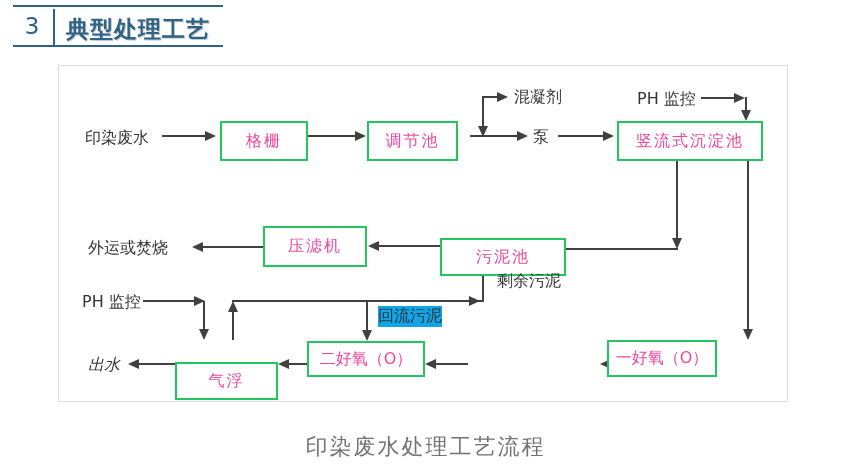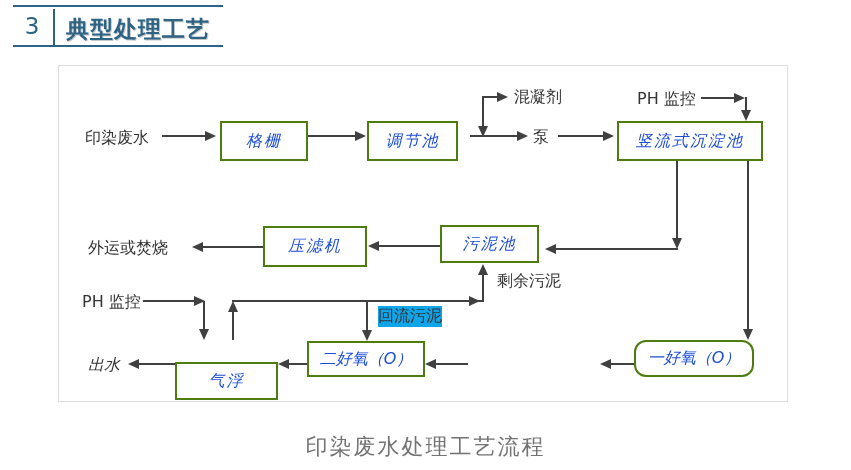--- a/index.html
+++ b/index.html
@@ -13,23 +13,23 @@
   .hline.bot{top:45px;}
   .hnum{position:absolute;left:18px;top:13px;width:28px;text-align:center;
         font-size:23px;color:#2d6384;}
   .hdiv{position:absolute;left:53px;top:9px;width:2px;height:37px;background:#2d6384;}
   .htitle{position:absolute;left:66px;top:14px;font-size:23px;font-weight:bold;
         color:#2d6384;letter-spacing:1px;text-shadow:1px 1px 0 #c9c9c9;}
   
   .frame{position:absolute;left:58px;top:65px;width:728px;height:335px;
         border:1px solid #ddd;background:#fff;}
   
-  .fbox{position:absolute;box-sizing:border-box;border:2px solid #4d7c0f;background:#fff;
+  .fbox{position:absolute;box-sizing:border-box;border:2px solid #22c55e;background:#fff;
         display:flex;align-items:center;justify-content:center;
-        font-size:16px;color:#1d4ed8;letter-spacing:2px;white-space:nowrap;z-index:3;font-style:italic;}
+        font-size:16px;color:#ec4899;letter-spacing:2px;white-space:nowrap;z-index:3;}
   
   .flabel{position:absolute;font-size:16px;color:#333;white-space:nowrap;z-index:3;}
   
   .ln{position:absolute;background:#404040;z-index:2;}
   
   .ah{position:absolute;width:0;height:0;border-style:solid;border-color:transparent;z-index:2;}
   .ah-r{border-width:5px 0 5px 11px;border-left-color:#404040;}
   .ah-l{border-width:5px 11px 5px 0;border-right-color:#404040;}
   .ah-d{border-width:11px 5px 0 5px;border-top-color:#404040;}
   .ah-u{border-width:0 5px 11px 5px;border-bottom-color:#404040;}
@@ -109,24 +109,24 @@
   <div class="ln" style="left:430px;top:363px;width:38px;height:2px;"></div>
   <div class="ah ah-l" style="left:425px;top:359px;"></div>
 
   <div class="ln" style="left:605px;top:363px;width:40px;height:2px;"></div>
   <div class="ah ah-l" style="left:600px;top:359px;"></div>
 
   <div class="fbox" style="left:220px;top:121px;width:88px;height:40px;">格栅</div>
   <div class="fbox" style="left:367px;top:121px;width:91px;height:40px;">调节池</div>
   <div class="fbox" style="left:617px;top:121px;width:146px;height:40px;">竖流式沉淀池</div>
   <div class="fbox" style="left:263px;top:226px;width:104px;height:41px;">压滤机</div>
-  <div class="fbox" style="left:440px;top:225px;width:99px;height:38px;">污泥池</div>
+  <div class="fbox" style="left:440px;top:238px;width:126px;height:38px;">污泥池</div>
   <div class="fbox" style="left:175px;top:340px;width:103px;height:38px;margin-top:22px;">气浮</div>
   <div class="fbox" style="left:307px;top:341px;width:118px;height:36px;letter-spacing:0;">二好氧（O）</div>
-  <div class="fbox" style="left:634px;top:340px;width:120px;height:37px;letter-spacing:0;border-radius:12px;">一好氧（O）</div>
+  <div class="fbox" style="left:607px;top:340px;width:110px;height:37px;letter-spacing:0;">一好氧（O）</div>
 
   <div class="flabel" style="left:85px;top:128px;">印染废水</div>
   <div class="flabel" style="left:514px;top:87px;">混凝剂</div>
   <div class="flabel" style="left:533px;top:127px;">泵</div>
   <div class="flabel" style="left:637px;top:89px;">PH 监控</div>
   <div class="flabel" style="left:88px;top:238px;">外运或焚烧</div>
   <div class="flabel" style="left:497px;top:271px;text-align:right;">剩余污泥</div>
   <div class="flabel" style="left:82px;top:292px;">PH 监控</div>
   <div class="flabel" style="left:378px;top:306px;background:#0ea5e9;">回流污泥</div>
   <div class="flabel" style="left:88px;top:355px;font-style:italic;">出水</div>

